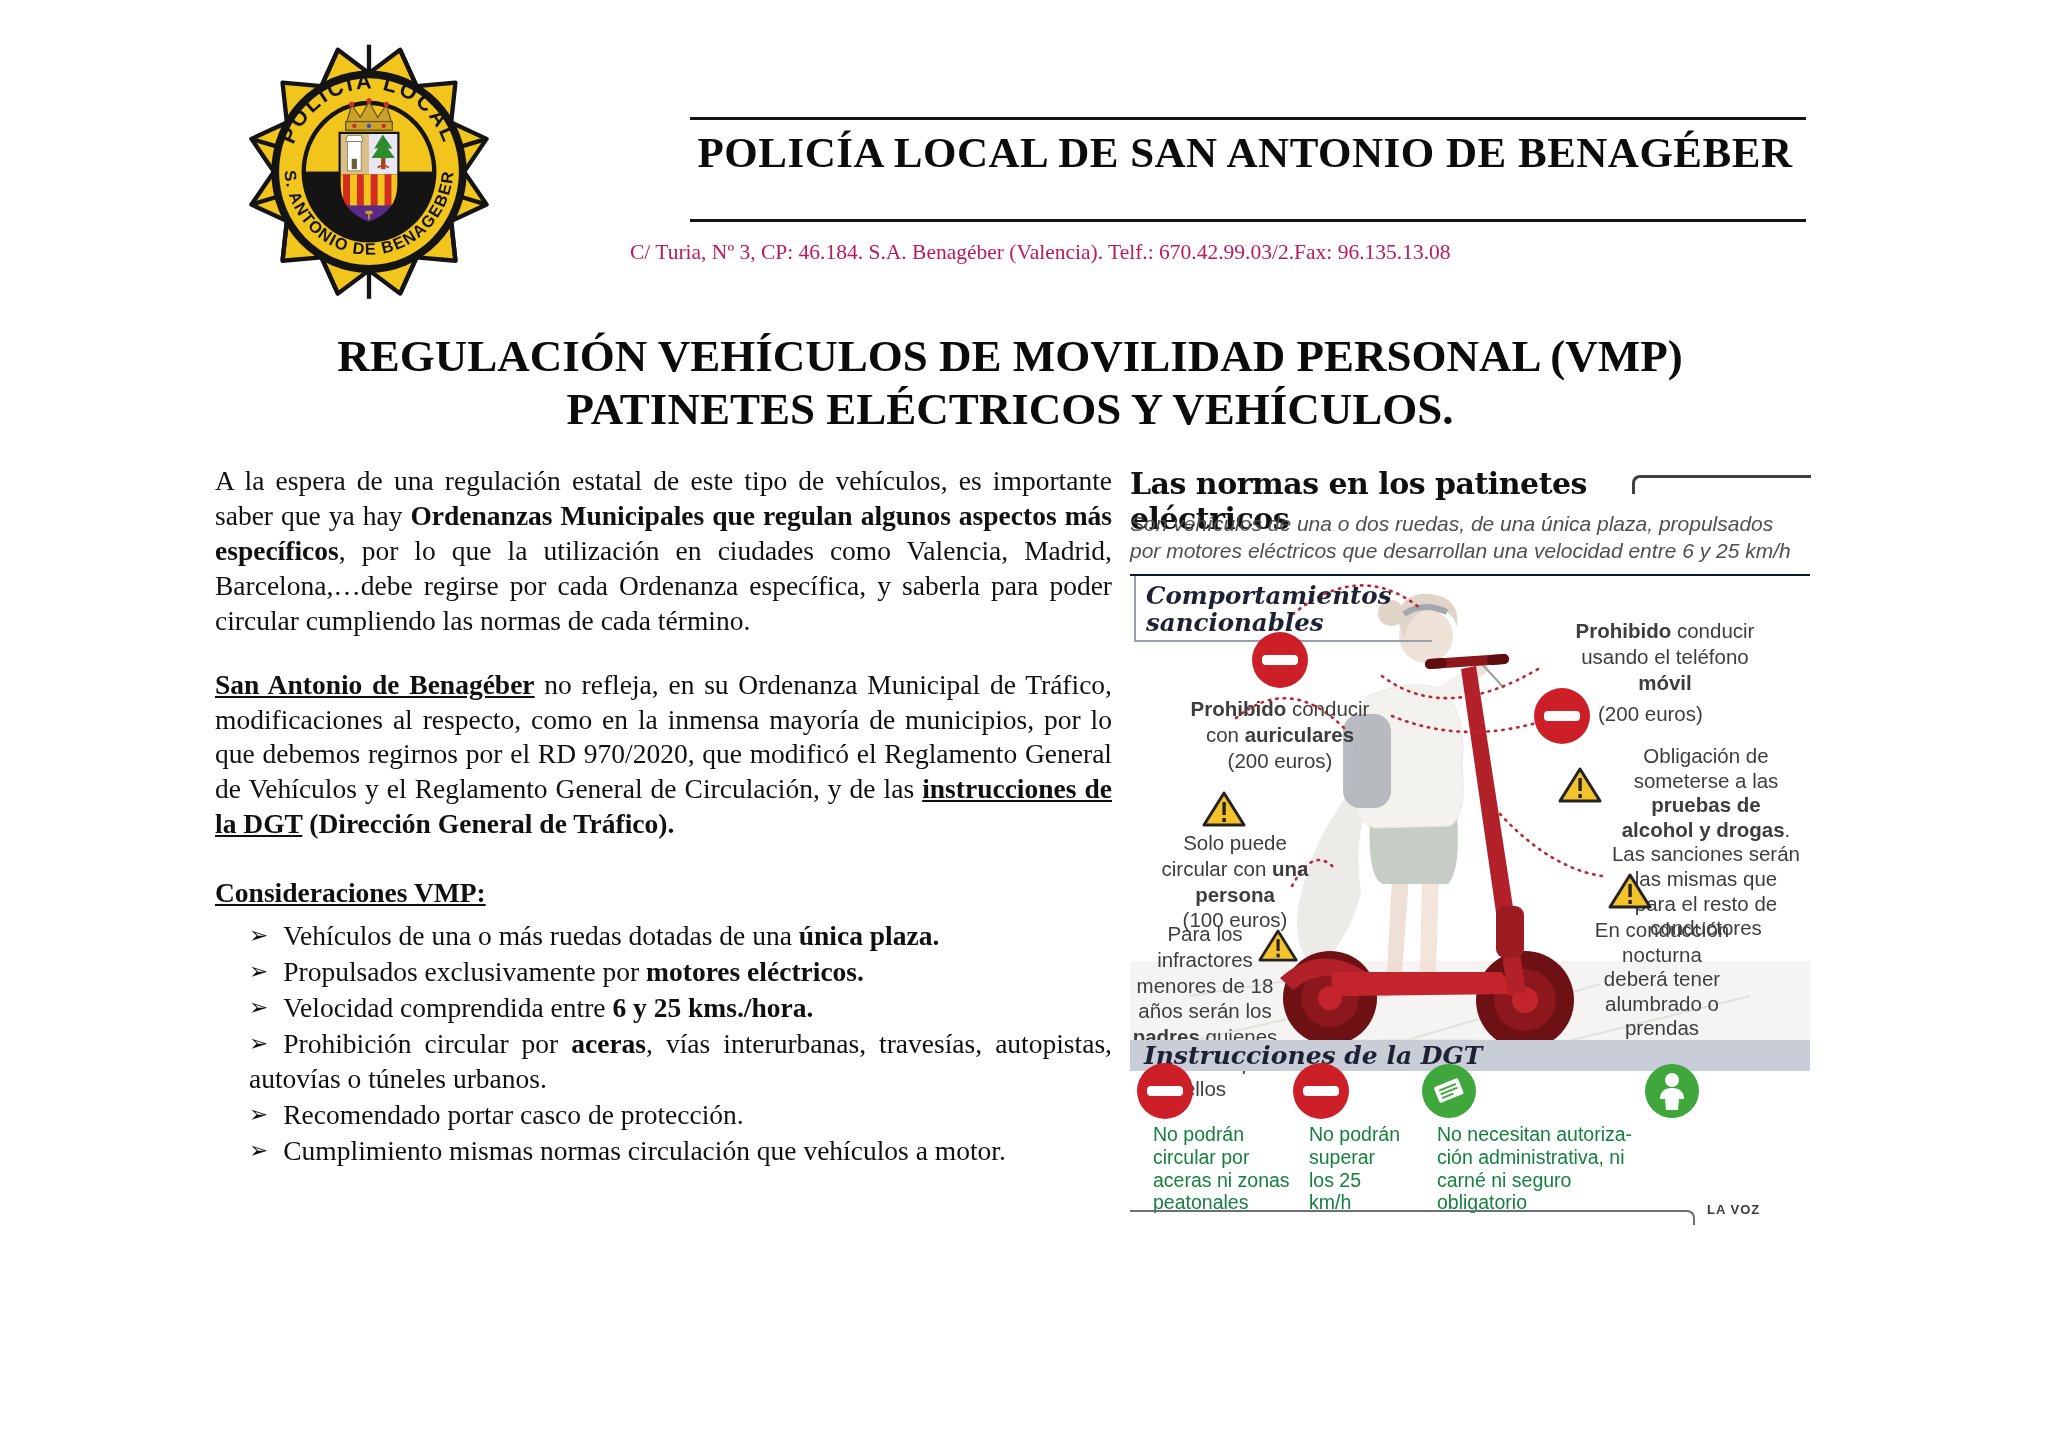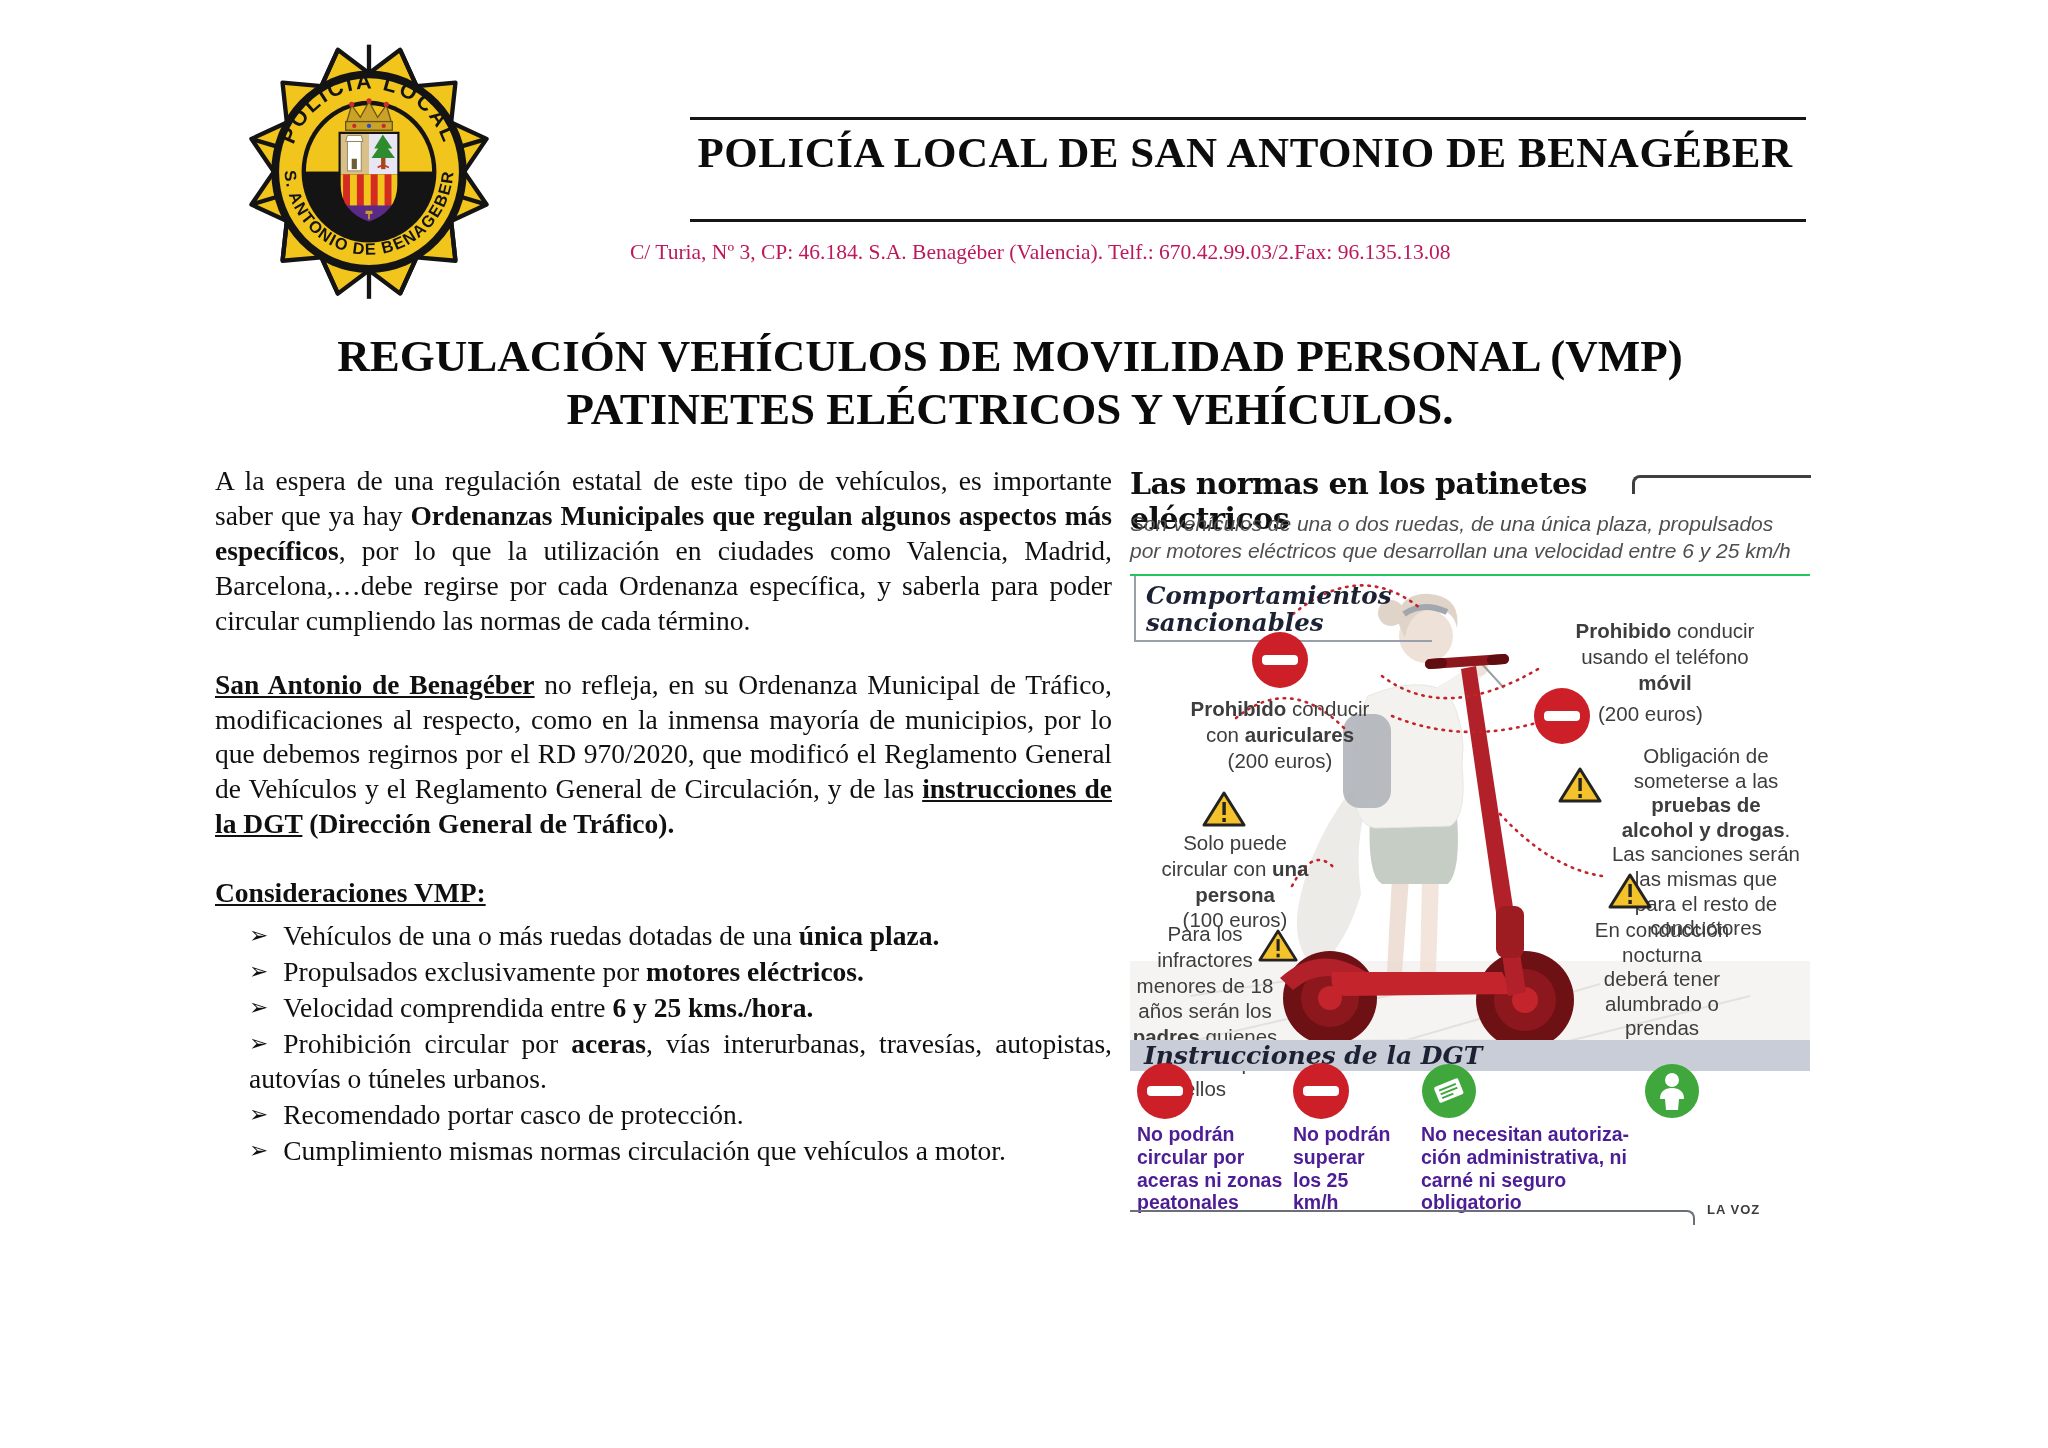--- a/index.html
+++ b/index.html
@@ -31,42 +31,42 @@
   
   .info{position:absolute;left:1130px;top:466px;width:680px;height:792px;
         font-family:"Liberation Sans",sans-serif;}
   .info-title{position:absolute;left:0;top:0;width:505px;font-family:"DejaVu Serif",serif;
               font-weight:bold;font-size:30px;color:#101010;letter-spacing:-.5px;}
   .title-bracket{position:absolute;left:502px;top:9px;width:176px;height:16px;
                  border-top:3px solid #3f3f3f;border-left:3px solid #3f3f3f;border-top-left-radius:8px;}
   .info-sub{position:absolute;left:0;top:44px;width:680px;font-style:italic;font-size:21px;
             color:#4f4f4f;line-height:1.3;white-space:pre-line;}
 
-  .scene{position:absolute;left:0;top:108px;width:680px;height:495px;border-top:2px solid #22c55e;}
+  .scene{position:absolute;left:0;top:108px;width:680px;height:495px;border-top:2px solid #0f172a;}
   .scene svg{position:absolute;left:0;top:0;}
   .label-frame{position:absolute;left:4px;top:0;width:296px;height:64px;
                border-left:2px solid #9aa0ab;border-bottom:2px solid #9aa0ab;}
   .section-label{position:absolute;left:16px;top:6px;font-family:"DejaVu Serif",serif;
                  font-weight:bold;font-style:italic;font-size:24.5px;color:#1c2133;
                  line-height:1.12;white-space:pre-line;}
 
   .ann{position:absolute;text-align:center;font-size:20.5px;line-height:1.26;color:#3d3d3d;
        white-space:pre-line;}
   .fine{position:absolute;font-size:20.5px;color:#3d3d3d;}
 
   .noentry{position:absolute;border-radius:50%;background:#cc1f28;}
   .noentry .bar{position:absolute;left:18%;top:41%;width:64%;height:18%;background:#fff;border-radius:4px;}
   .ne-56{width:56px;height:56px;}
   .warn{position:absolute;}
 
   .dgt-band{position:absolute;left:0;top:574px;width:680px;height:31px;background:#c9cdd7;}
   .dgt-band-label{position:absolute;left:14px;top:1px;font-family:"DejaVu Serif",serif;
                   font-weight:bold;font-style:italic;font-size:25px;color:#1c2133;}
-  .dgt-item-text{position:absolute;top:657px;font-size:19.5px;font-weight:bold;color:#4c1d95;
-                 line-height:1.17;white-space:pre-line;text-align:left;}
+  .dgt-item-text{position:absolute;top:657px;font-size:19.5px;font-weight:normal;color:#15803d;
+                 line-height:1.17;white-space:pre-line;text-align:left;margin-left:16px;}
   .dgt-icon{top:597px;}
   .credit-line{position:absolute;left:0;top:744px;width:563px;height:13px;
                border-top:2px solid #6b6f78;border-right:2px solid #6b6f78;border-top-right-radius:8px;}
   .credit{position:absolute;left:577px;top:736px;font-size:13px;font-weight:bold;
           letter-spacing:1px;color:#3c3c3c;}
 </style>
 </head>
 <body>
 
 <div class="page">

